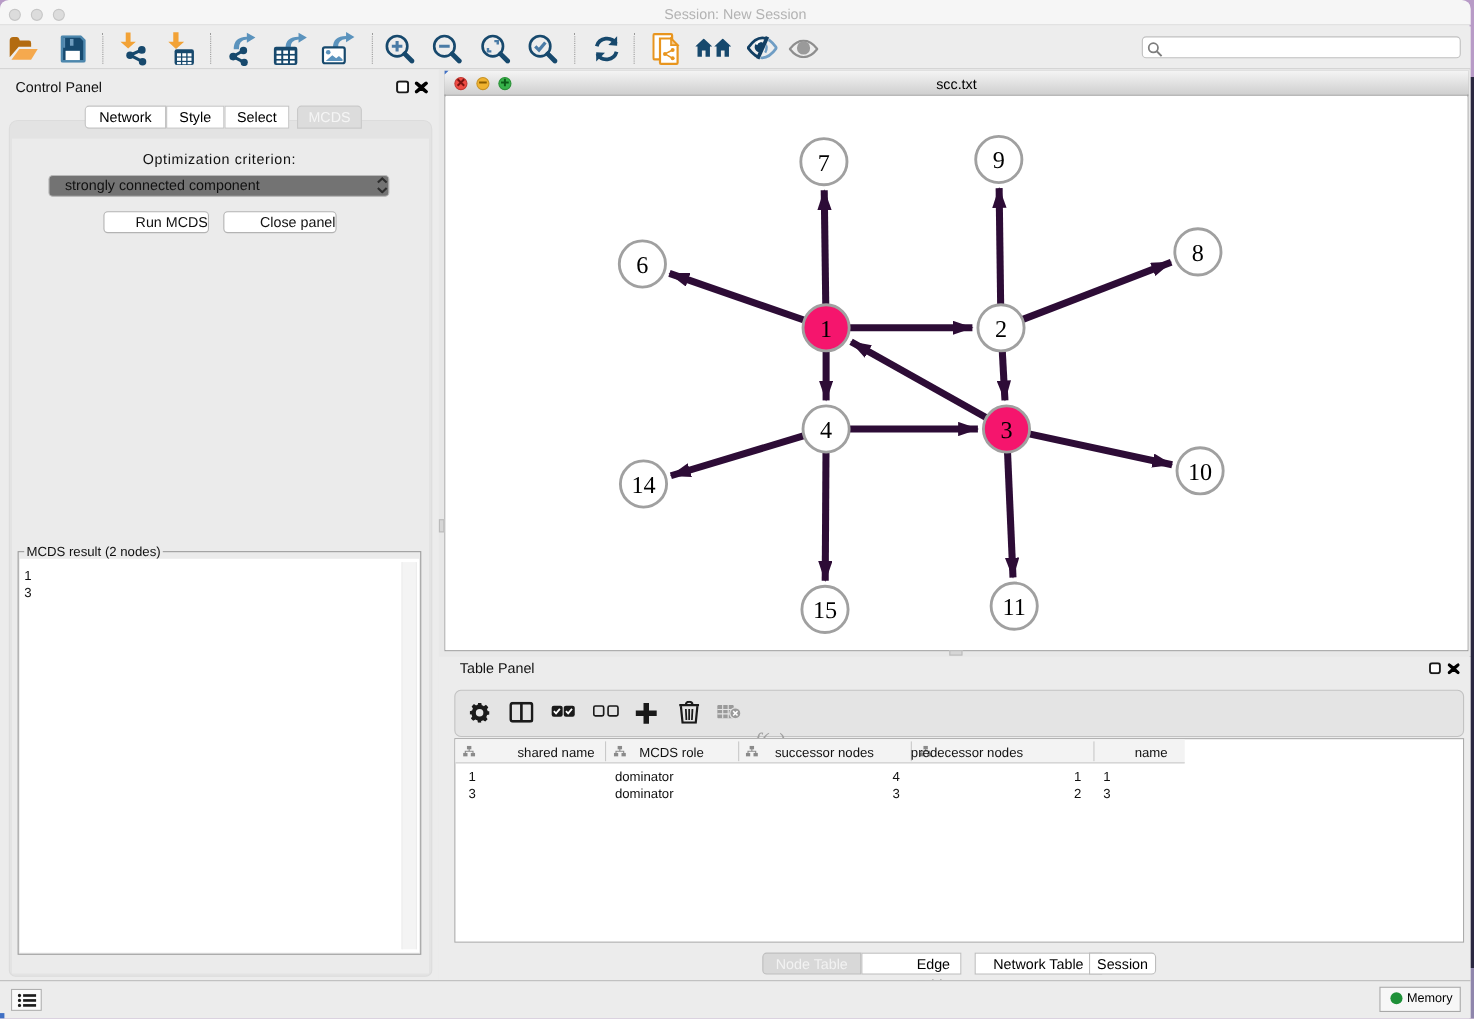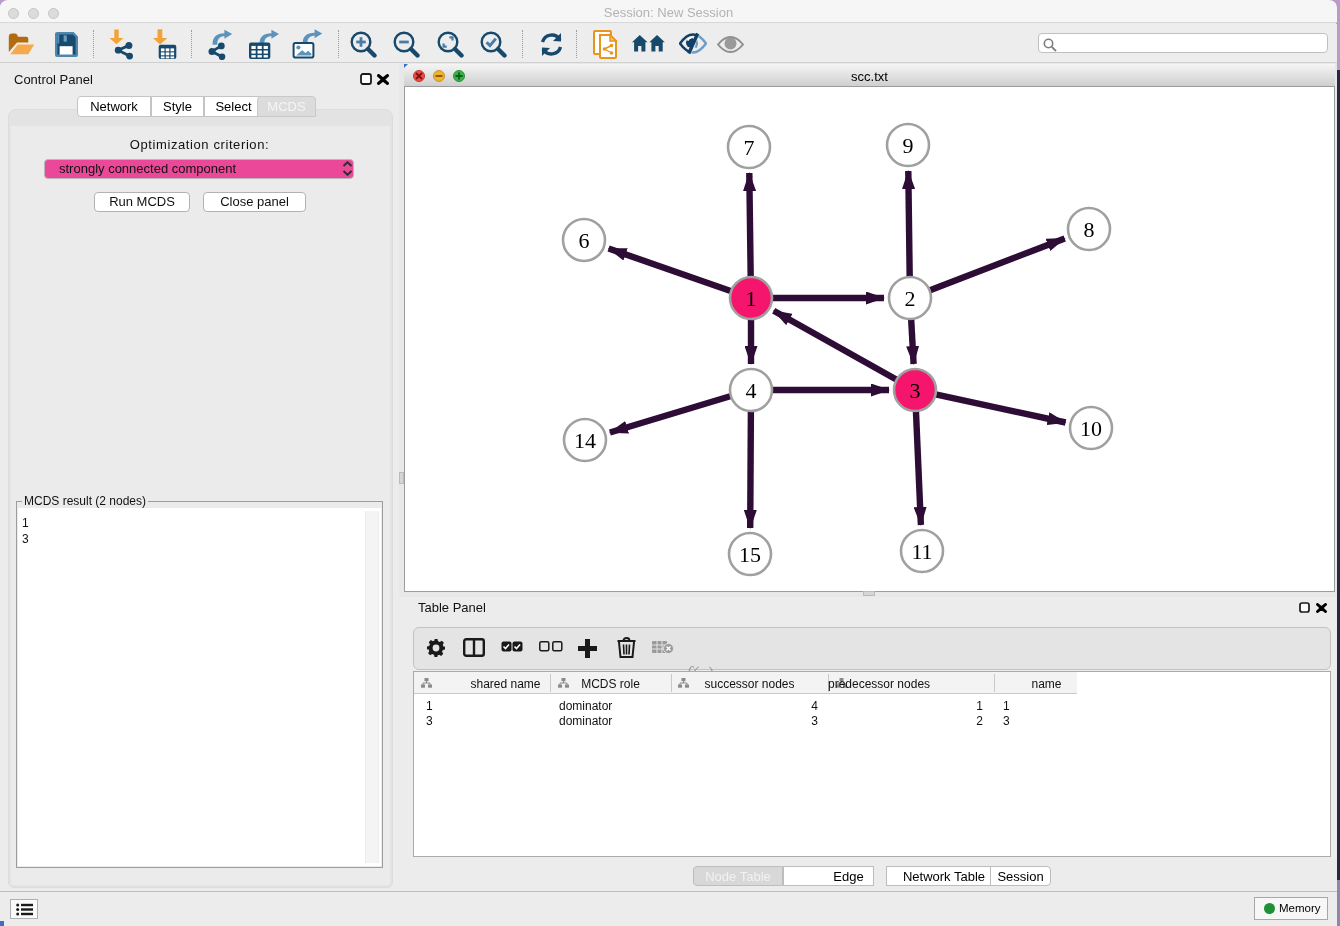--- a/index.html
+++ b/index.html
@@ -15,22 +15,22 @@
 #toolbar { position:absolute; left:0; top:24px; width:1337px; height:39px; background:#ededed; border-bottom:1px solid #cfcfcf; }
 .tsep { position:absolute; top:30px; height:28px; width:1px; border-left:1px dotted #9a9a9a; }
 #searchbox { position:absolute; left:1038px; top:33px; width:290px; height:20px; background:#fff; border:1px solid #c0c0c0; border-radius:4px; outline:none; }
 
 #cpanel { position:absolute; left:0; top:63px; width:399px; height:828px; background:#ececec; }
 #cpanel-title { position:absolute; left:14px; top:72px; font-size:13px; color:#111; }
 .tab { position:absolute; top:96px; height:21px; background:#fff; border:1px solid #c4c4c4; font-size:13px; color:#000; text-align:center; line-height:20px; z-index:3; }
 #tabc { position:absolute; left:8px; top:109px; width:385px; height:779px; background:#e3e3e3; border-radius:8px 8px 6px 6px; border:1px solid #dcdcdc; }
 #tabcinner { position:absolute; left:11px; top:126px; width:379px; height:759px; background:#ebebeb; }
 #optlabel { position:absolute; left:0; top:137px; width:399px; text-align:center; font-size:13px; letter-spacing:0.6px; color:#111; }
-#dropdown { position:absolute; left:44px; top:159px; width:310px; height:20px; background:#ec4899; border:1px solid #b9b9b9; border-radius:4px; font-size:13px; color:#111; line-height:18px; padding-left:14px; }
-.btn { position:absolute; top:192px; height:20px; background:#fff; border:1px solid #b3b3b3; border-radius:4px; font-size:13px; color:#111; text-align:center; line-height:18px; }
+#dropdown { position:absolute; left:44px; top:159px; width:310px; height:20px; background:#737373; border:1px solid #b9b9b9; border-radius:4px; font-size:13px; color:#111; line-height:18px; padding-left:14px; }
+.btn { position:absolute; top:192px; height:20px; background:#fff; border:1px solid #b3b3b3; border-radius:4px; font-size:13px; color:#111; text-align:right; line-height:18px; }
 #fieldset { position:absolute; left:16px; top:501px; width:367px; height:367px; border:1px solid #9d9d9d; }
 #fieldlegend { position:absolute; left:22px; top:494px; background:#ebebeb; font-size:12px; color:#111; padding:0 2px; }
 #fieldwhite { position:absolute; left:18px; top:508px; width:363px; height:358px; background:#fff; }
 
 #desktop { position:absolute; left:399px; top:63px; width:938px; height:534px; background:#e8e8e8; }
 #sccwin { position:absolute; left:404px; top:64px; width:931px; height:528px; border:1px solid #9c9c9c; background:#fff; }
 #scctitle { position:absolute; left:404px; top:64px; width:931px; height:23px; background:linear-gradient(#f5f5f5,#cfcfcf); border-bottom:1px solid #9c9c9c; }
 #scccanvas { position:absolute; left:405px; top:88px; width:929px; height:503px; background:#fff; }
 
 #tpanel { position:absolute; left:399px; top:597px; width:938px; height:294px; background:#ececec; }
@@ -222,21 +222,21 @@
 <div id="cpanel-title">Control Panel</div>
 <svg class="abs" style="left:360px; top:73px;" width="12" height="12" viewBox="0 0 12 12">
   <rect x="1" y="1" width="10" height="10" rx="2" fill="#fff" stroke="#1a1a1a" stroke-width="1.8"></rect>
 </svg>
 <svg class="abs" style="left:377px; top:74px;" width="12" height="11" viewBox="0 0 12 11">
   <path d="M1.5 0.5 L6 4 L10.5 0.5 L11.5 1.8 L7.5 5.5 L11.5 9.2 L10.5 10.5 L6 7 L1.5 10.5 L0.5 9.2 L4.5 5.5 L0.5 1.8 Z" fill="#000" stroke="#000" stroke-width="1.4" stroke-linejoin="round"></path>
 </svg>
 <div class="tab" style="left:77px; width:74px; border-radius:4px 0 0 4px;">Network</div>
 <div class="tab" style="left:151px; width:53px;">Style</div>
 <div class="tab" style="left:204px; width:59px;">Select</div>
-<div class="tab" style="left:257px; width:59px; background:#dcdcdc; color:#f5f5f5; border-color:#c9c9c9; border-radius:4px 4px 0 0;">MCDS</div>
+<div class="tab" style="left:270px; width:59px; background:#dcdcdc; color:#f5f5f5; border-color:#c9c9c9; border-radius:4px 4px 0 0;">MCDS</div>
 <div id="tabc"></div>
 <div id="tabcinner"></div>
 <div id="optlabel">Optimization criterion:</div>
 <div id="dropdown">strongly connected component</div>
 <svg class="abs" style="left:342px; top:161px;" width="11" height="15" viewBox="0 0 11 15">
   <path d="M1.5 5 L5.5 1.2 L9.5 5" fill="none" stroke="#2e2e2e" stroke-width="1.9"></path>
   <path d="M1.5 10 L5.5 13.8 L9.5 10" fill="none" stroke="#2e2e2e" stroke-width="1.9"></path>
 </svg>
 <div class="btn" style="left:94px; width:96px;">Run MCDS</div>
 <div class="btn" style="left:203px; width:103px;">Close panel</div>

